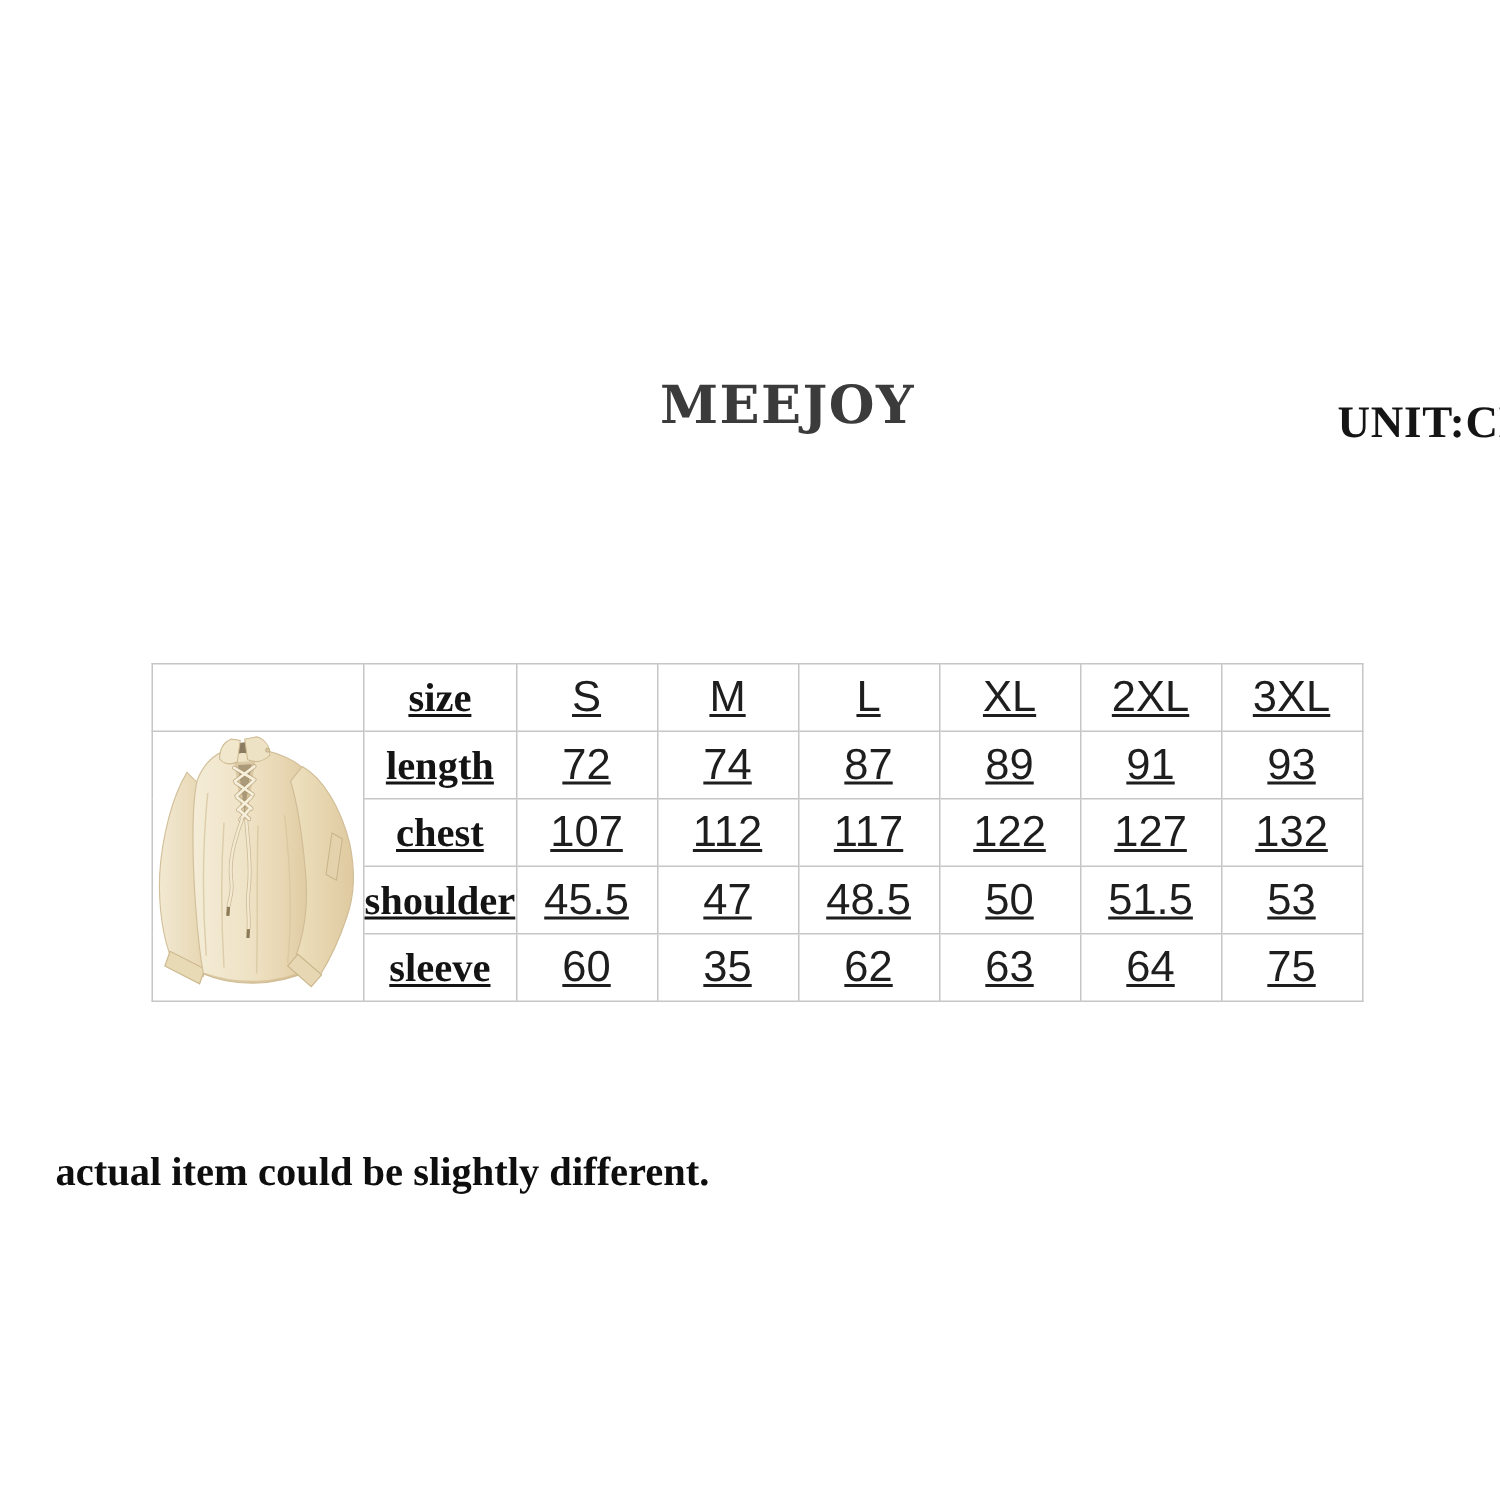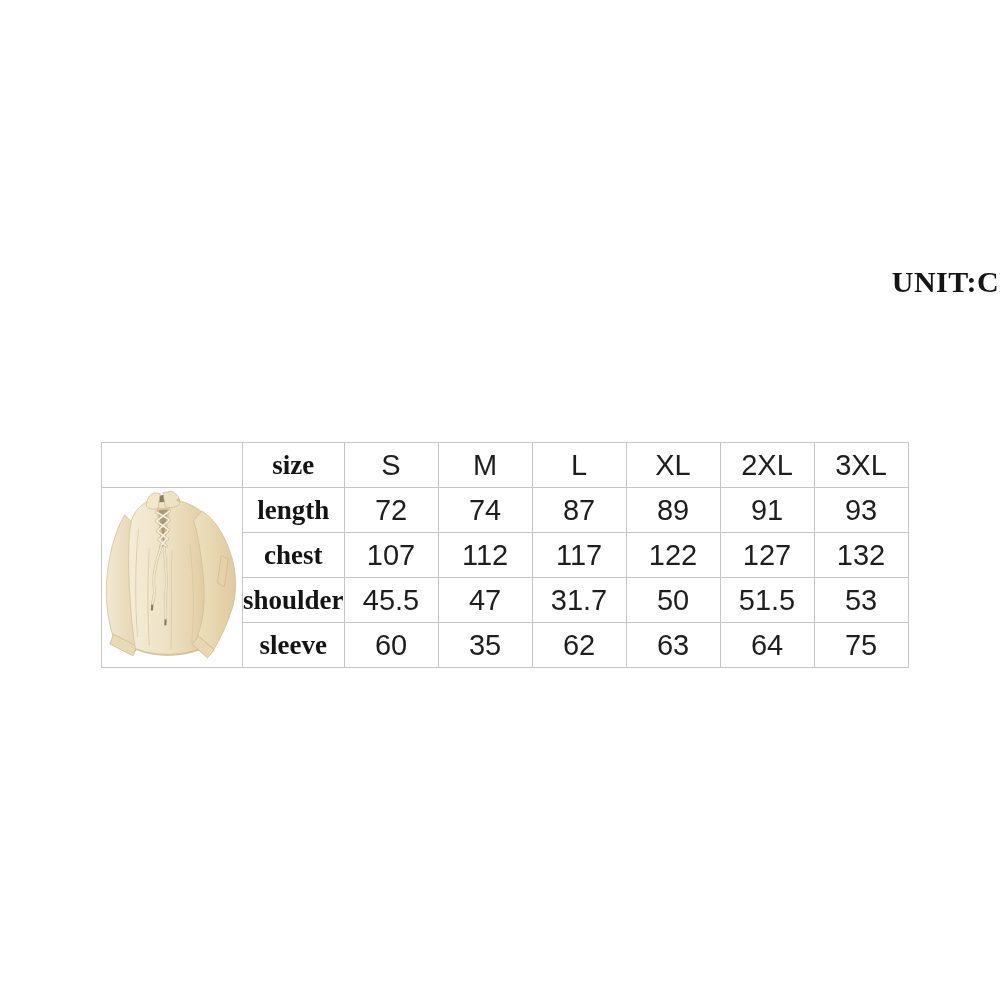--- a/index.html
+++ b/index.html
@@ -11,40 +11,41 @@
          font-family:"DejaVu Serif",serif;font-weight:800;font-size:35px;
          letter-spacing:1px;color:#3b3b3c;}
   .unit{position:absolute;left:868px;top:265px;width:160px;text-align:right;
         font-family:"Liberation Serif",serif;font-weight:700;font-size:30px;
         color:#151515;letter-spacing:.5px;}
 
   
   table.size-table{position:absolute;left:101px;top:442px;border-collapse:collapse;
                    table-layout:fixed;background:#ffffff;}
   table.size-table td{border:1px solid #c6c6c6;height:44px;padding:0;
-                      text-align:center;vertical-align:middle;overflow:visible;}
+                      text-align:center;vertical-align:middle;overflow:visible;text-decoration:underline;}
   td.lbl{font-family:"Liberation Serif",serif;font-weight:700;font-size:27px;
          color:#141414;white-space:nowrap;}
   td.val{font-family:"Liberation Sans",sans-serif;font-weight:400;font-size:29px;
          color:#1e1e1e;}
   td.imgcell{vertical-align:bottom;}
   svg.shirt{display:block;margin:0 auto 1px auto;}
 
   
   .disclaimer{position:absolute;left:37px;top:763px;width:927px;
               font-family:"Liberation Serif",serif;font-weight:700;font-size:27px;
               line-height:36px;color:#0e0e0e;}
   .disclaimer .line{text-align:justify;text-align-last:justify;}
   .disclaimer .line.last{text-align:left;text-align-last:left;}
 </style>
 </head>
 <body>
 
 <div class="canvas">
 
+  <div class="brand">MEEJOY</div>
   <div class="unit">UNIT:CM</div>
 
   <table class="size-table">
     <colgroup>
       <col style="width:141px">
         <col style="width:93px">
       <col style="width:94px">
         <col style="width:94px">
         <col style="width:94px">
       <col style="width:94px">
@@ -155,33 +156,34 @@
       <td class="val">112</td>
       <td class="val">117</td>
       <td class="val">122</td>
       <td class="val">127</td>
       <td class="val">132</td>
     </tr>
     <tr>
       <td class="lbl">shoulder</td>
       <td class="val">45.5</td>
       <td class="val">47</td>
-      <td class="val">31.7</td>
+      <td class="val">48.5</td>
       <td class="val">50</td>
       <td class="val">51.5</td>
       <td class="val">53</td>
     </tr>
     <tr>
       <td class="lbl">sleeve</td>
       <td class="val">60</td>
       <td class="val">35</td>
       <td class="val">62</td>
       <td class="val">63</td>
       <td class="val">64</td>
       <td class="val">75</td>
     </tr>
   </tbody>
     </table>
 
   <div class="disclaimer">
+    <div class="line last">actual item could be slightly different.</div>
   </div>
 
 </div>
 
 </body></html>

